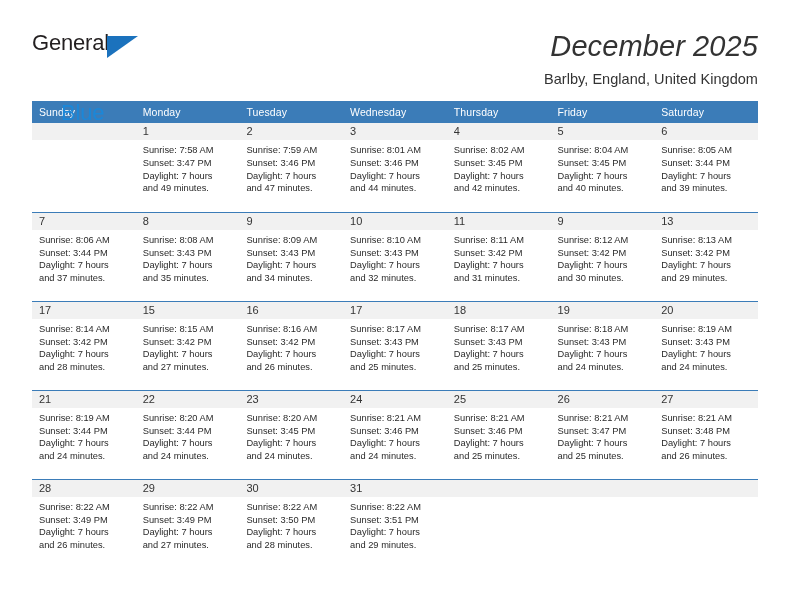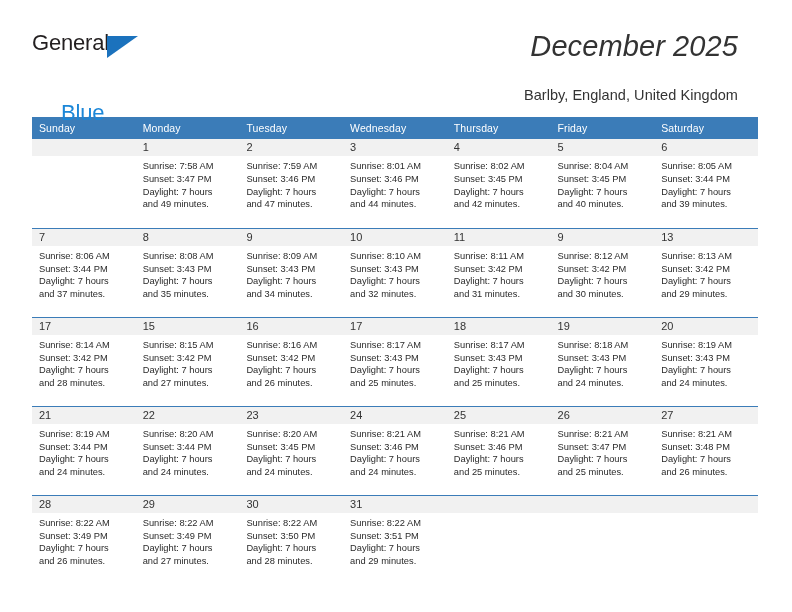--- a/index.html
+++ b/index.html
@@ -14,21 +14,21 @@
     position: relative;
     width: 792px; height: 612px;
     overflow: hidden;
   }
 
   
   .top {
     display: flex;
     align-items: flex-start;
     justify-content: space-between;
-    padding: 28px 54px 0 32px;
+    padding: 28px 34px 0 32px;
   }
   .logo {
     position: relative;
     width: 120px;
     height: 52px;
     line-height: 1;
   }
   .logo-general {
     position: absolute;
     left: 0; top: 4px;
@@ -59,21 +59,21 @@
     font-size: 29px;
     font-weight: normal;
     color: #333333;
     line-height: 1.12;
     letter-spacing: 0.1px;
     font-style: italic;
   }
   .location {
     font-size: 14.5px;
     color: #333333;
-    margin-top: 25px;
+    margin-top: 9px;
     letter-spacing: 0.05px;
   }
 
   
   .cal {
     margin: 14px 34px 0 32px;
     border-collapse: collapse;
     width: 726px;
     table-layout: fixed;
   }

